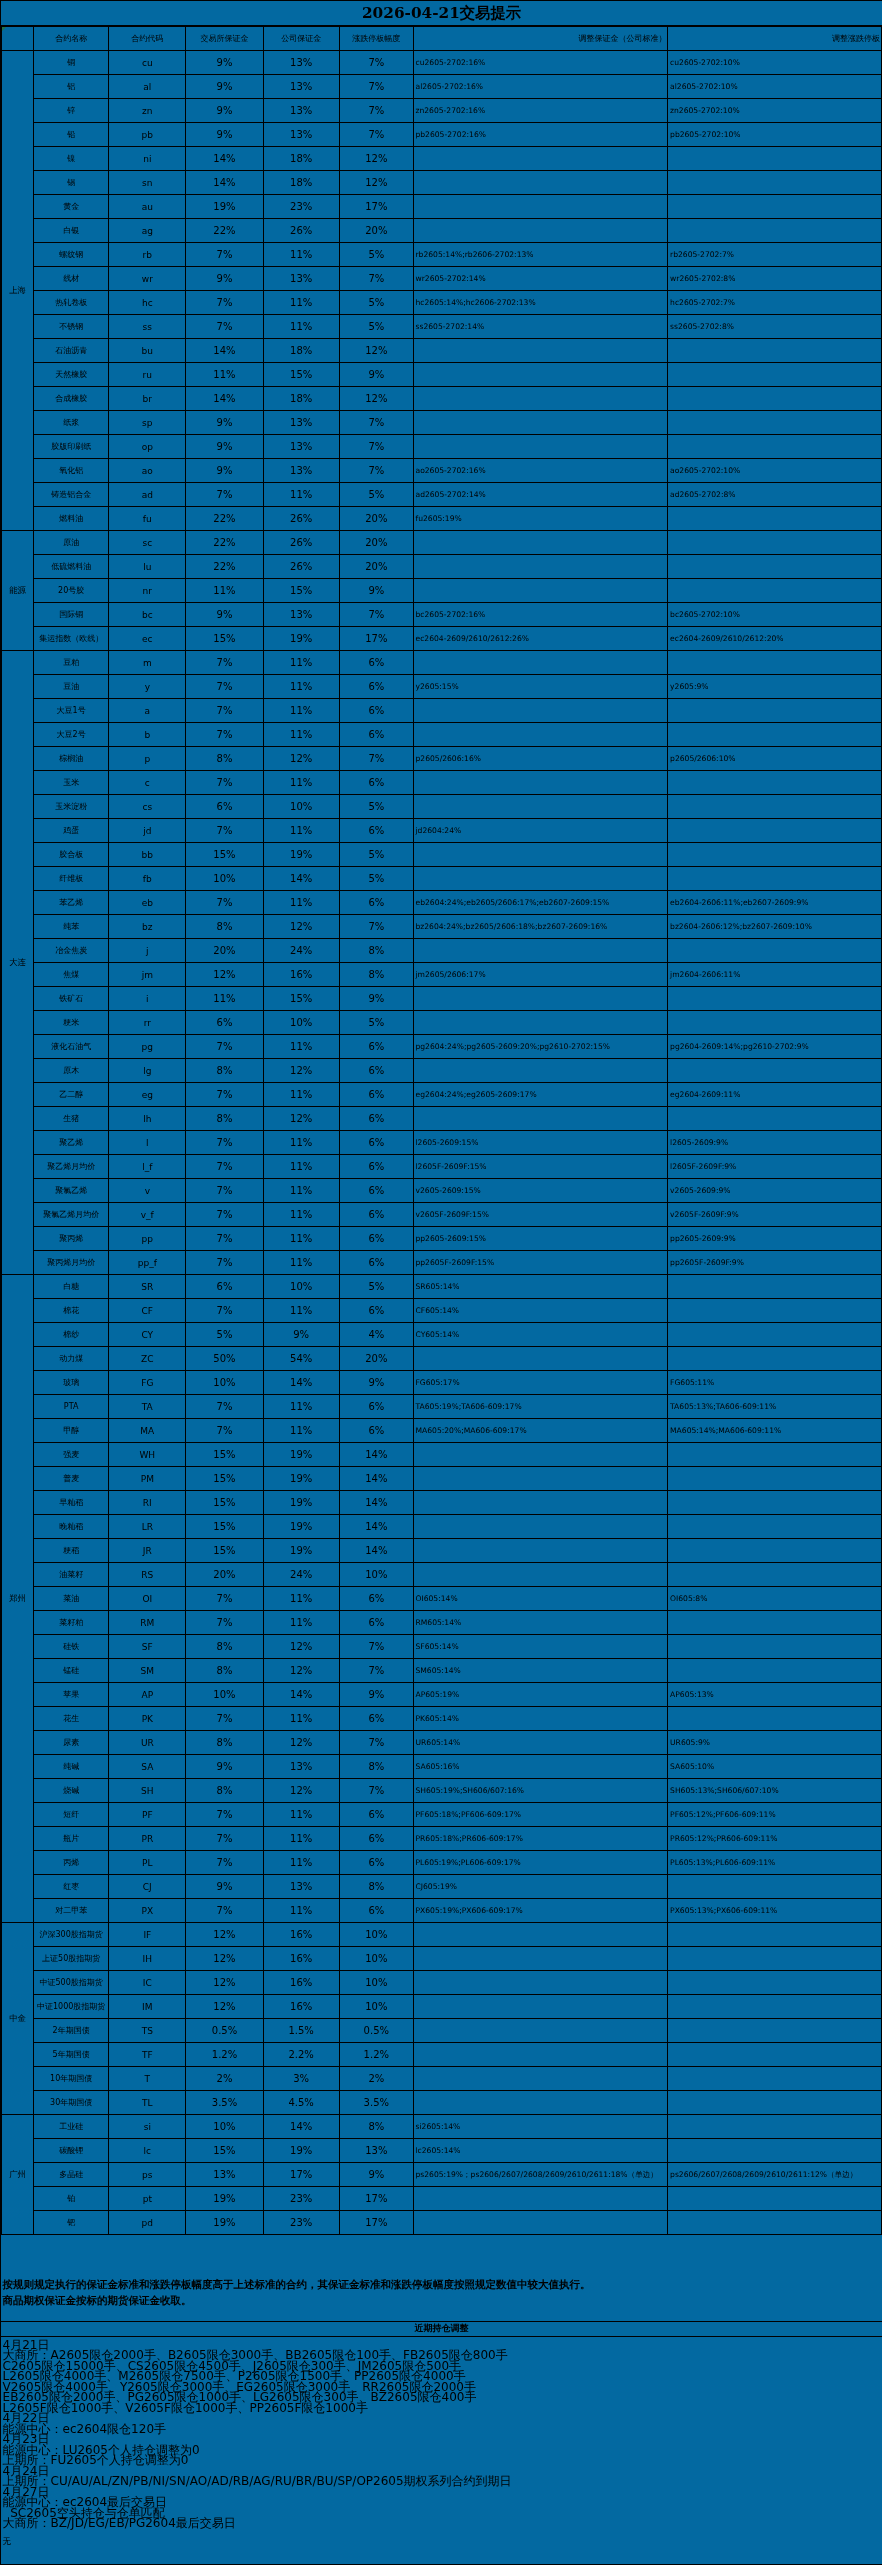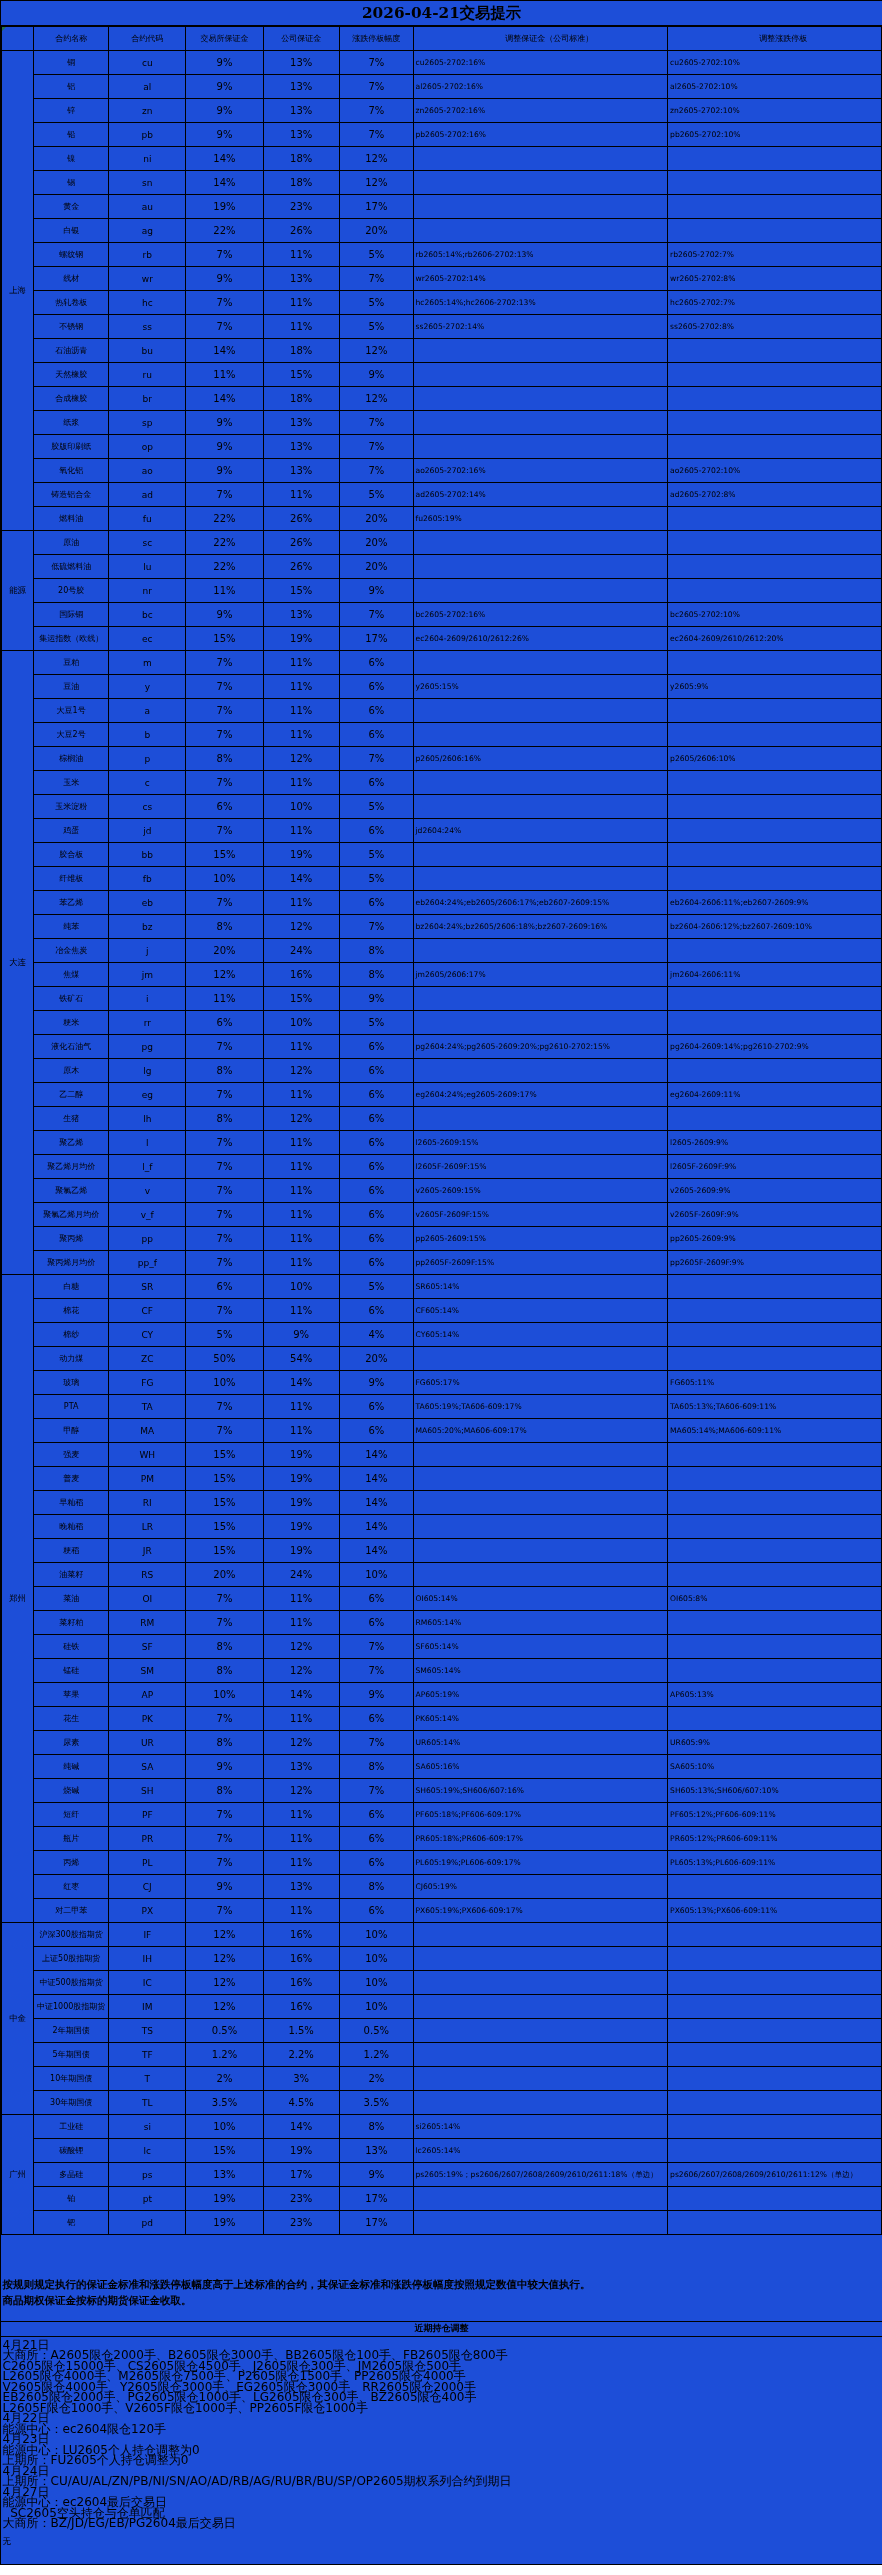--- a/index.html
+++ b/index.html
@@ -1,25 +1,25 @@
 <!DOCTYPE html>
 <html style="font-size:8.4px"><head>
 <meta charset="utf-8">
 <style>
   html,body{margin:0;padding:0;background:#fff;}
   body{font-family:"DejaVu Sans",sans-serif;color:#000;}
-  .sheet{width:881px;border:1.1px solid #000;background:#1d4ed8;position:relative;}
+  .sheet{width:881px;border:1.1px solid #000;background:#0369a1;position:relative;}
   .title-bar{height:24px;line-height:24px;text-align:center;font-size:15.3px;font-weight:bold;
              border-bottom:1.1px solid #000;font-family:"DejaVu Serif","DejaVu Sans",serif;}
   table.grid{width:100%;border-collapse:collapse;table-layout:fixed;}
   table.grid th,table.grid td{border:0.5px solid #000;overflow:hidden;}
   table.grid thead tr{height:24px;}
   table.grid tbody tr{height:24px;}
   th{font-weight:400;font-size:8px;}
-  th.adj-h{text-align:center;padding-left:18px;}
+  th.adj-h{text-align:right;padding-left:18px;}
   td.group-cell{font-size:8.4px;text-align:center;border-bottom:1.1px solid #000;}
   td.c-name{font-size:8px;text-align:center;}
   td.c-code{font-size:9px;text-align:center;}
   td.c-pct{font-size:10px;text-align:center;}
   td.c-adj{font-size:7.6px;text-align:left;padding:0 1.6px;}
   tr.group-end td{border-bottom:1.1px solid #000;margin-top:13px;}
   th.corner{position:relative;}
   .green-tri{position:absolute;top:0;left:0;width:0;height:0;
              border-top:4.2px solid #217346;border-right:4.2px solid transparent;}
   .footnote-block{padding:7.4px 1.6px 12.7px 1.6px;}

